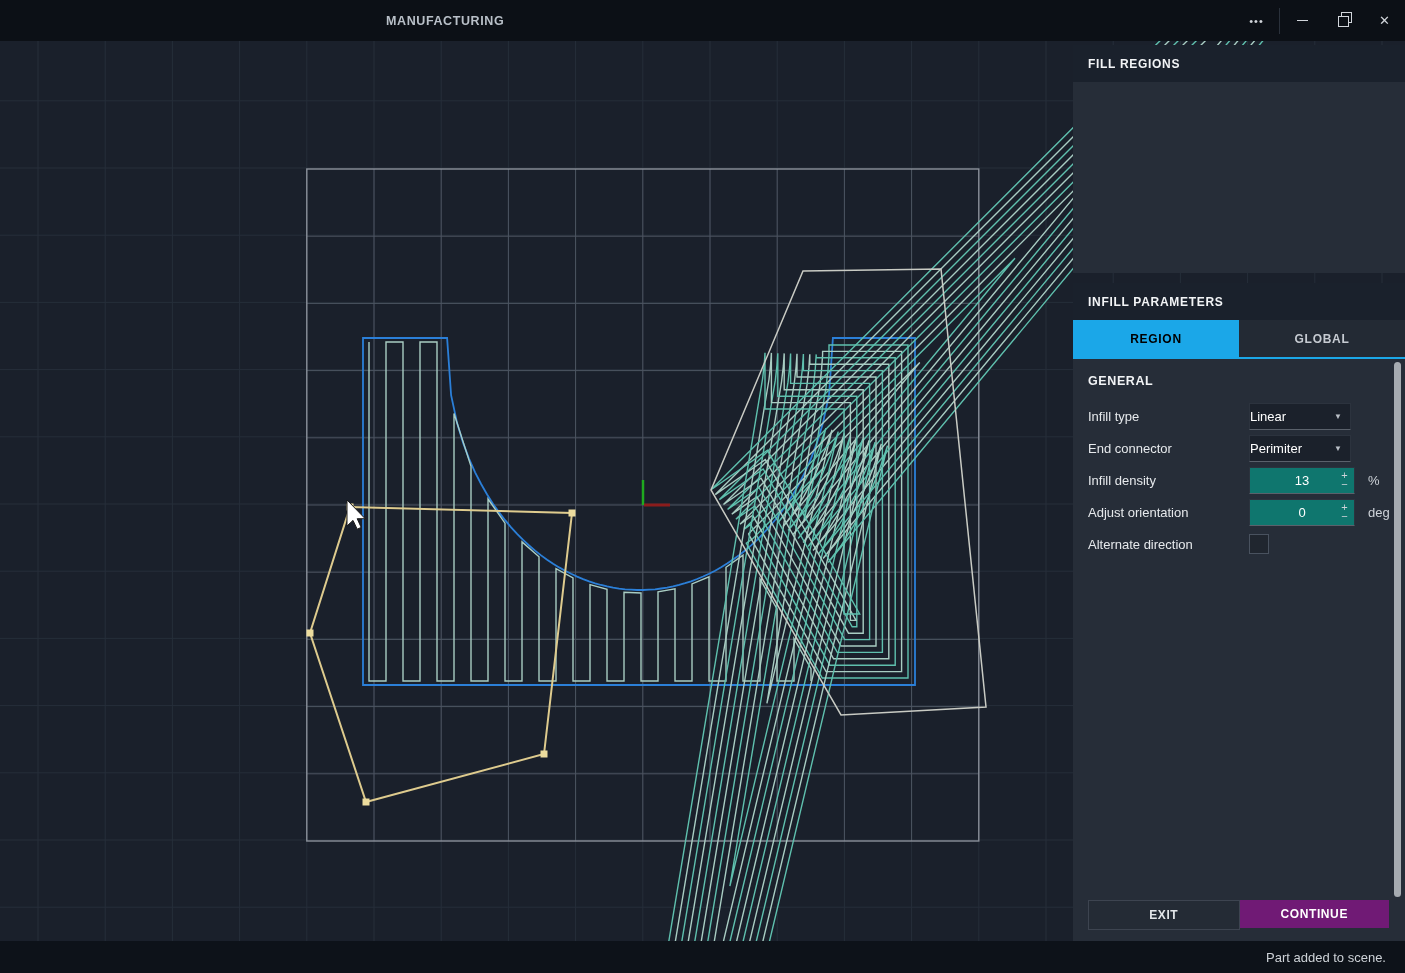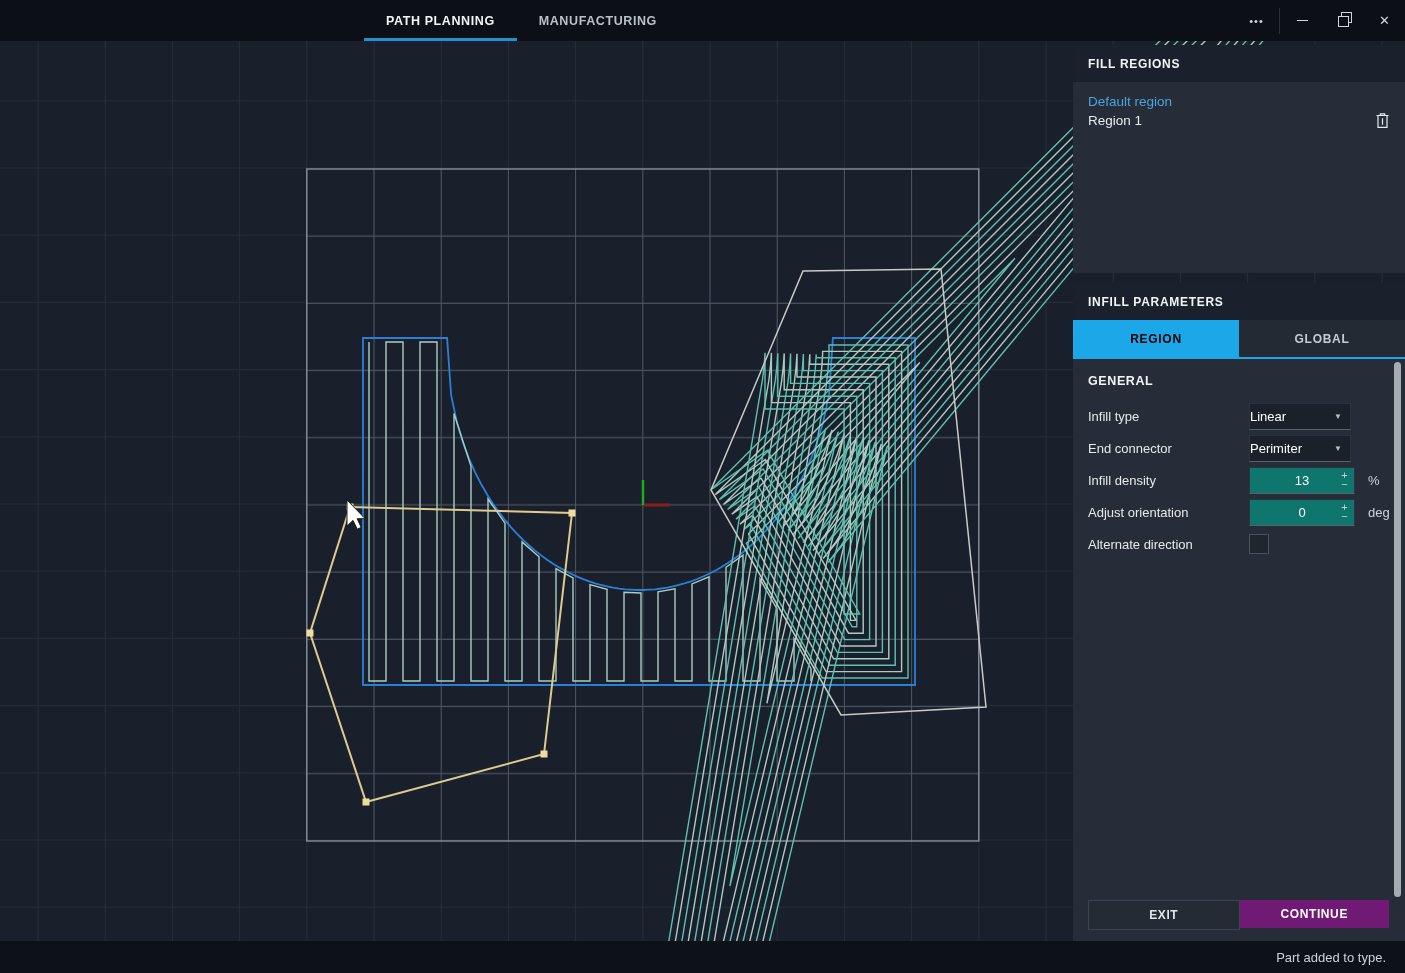--- a/index.html
+++ b/index.html
@@ -65,21 +65,20 @@
   
   .statusbar{position:absolute;left:0;bottom:0;width:1405px;height:32px;background:#0d1219;z-index:30;
              display:flex;align-items:center;justify-content:flex-end;}
   .statusmsg{margin-right:19px;font-size:13px;color:#cdd2d7;}
 </style>
 </head>
 <body>
 
 <div class="topbar">
   <div class="toptabs">
-    <div class="toptab active">PATH PLANNING</div>
     <div class="toptab">MANUFACTURING</div>
   </div>
   <div class="winctl">
     <div class="winbtn menu">•••</div>
     <div class="winsep"></div>
     <div class="winbtn">
         <span class="minline"></span>
       </div>
     <div class="winbtn">
         <span class="restore"></span>
@@ -163,31 +162,20 @@
     <rect x="540.5" y="750.5" width="7" height="7" fill="#ecdc9e"></rect>
     <rect x="362.5" y="798.5" width="7" height="7" fill="#ecdc9e"></rect>
     <rect x="306.5" y="629.5" width="7" height="7" fill="#ecdc9e"></rect>
     <line x1="643.0" y1="505.0" x2="643.0" y2="480.0" stroke="#1faa1f" stroke-width="2.5"></line>
     <line x1="644.0" y1="505.0" x2="670.0" y2="505.0" stroke="#8b1c1c" stroke-width="3"></line>
     <path d="M347,500 l0,26 l6,-5.6 l4.2,8.8 l4,-1.8 l-4,-8.7 l8,0 Z" fill="#ffffff" stroke="#1a1a1a" stroke-width="1"></path>
   </svg>
 
 <div class="panel" id="fill-regions">
   <div class="panel-h">FILL REGIONS</div>
-  <div class="region-list">
-    <div class="region-item selected">
-      <span class="rlabel">Default region</span>
-    </div>
-    <div class="region-item">
-      <span class="rlabel">Region 1</span>
-      <svg width="15" height="17" viewBox="0 0 15 17">
-        <path d="M1.5 3.5 H13.5 M5.3 3.5 V1.8 H9.7 V3.5 M3 3.5 V15.3 H12 V3.5 M7.5 6.2 V12.8" stroke="#e8ebee" stroke-width="1.2" fill="none"></path>
-      </svg>
-    </div>
-  </div>
 </div>
 
 <div class="panel" id="infill-panel">
   <div class="panel-h">INFILL PARAMETERS</div>
   <div class="tabrow">
     <div class="tab active">REGION</div>
     <div class="tab">GLOBAL</div>
   </div>
   <div class="panel-body">
     <div class="section-title">GENERAL</div>
@@ -239,14 +227,14 @@
   </div>
 
   <div class="btnrow">
     <div class="btn btn-exit">EXIT</div>
     <div class="btn btn-continue">CONTINUE</div>
   </div>
   <div class="vscroll"></div>
 </div>
 
 <div class="statusbar">
-  <span class="statusmsg">Part added to type.</span>
+  <span class="statusmsg">Part added to scene.</span>
 </div>
 
 </body></html>

